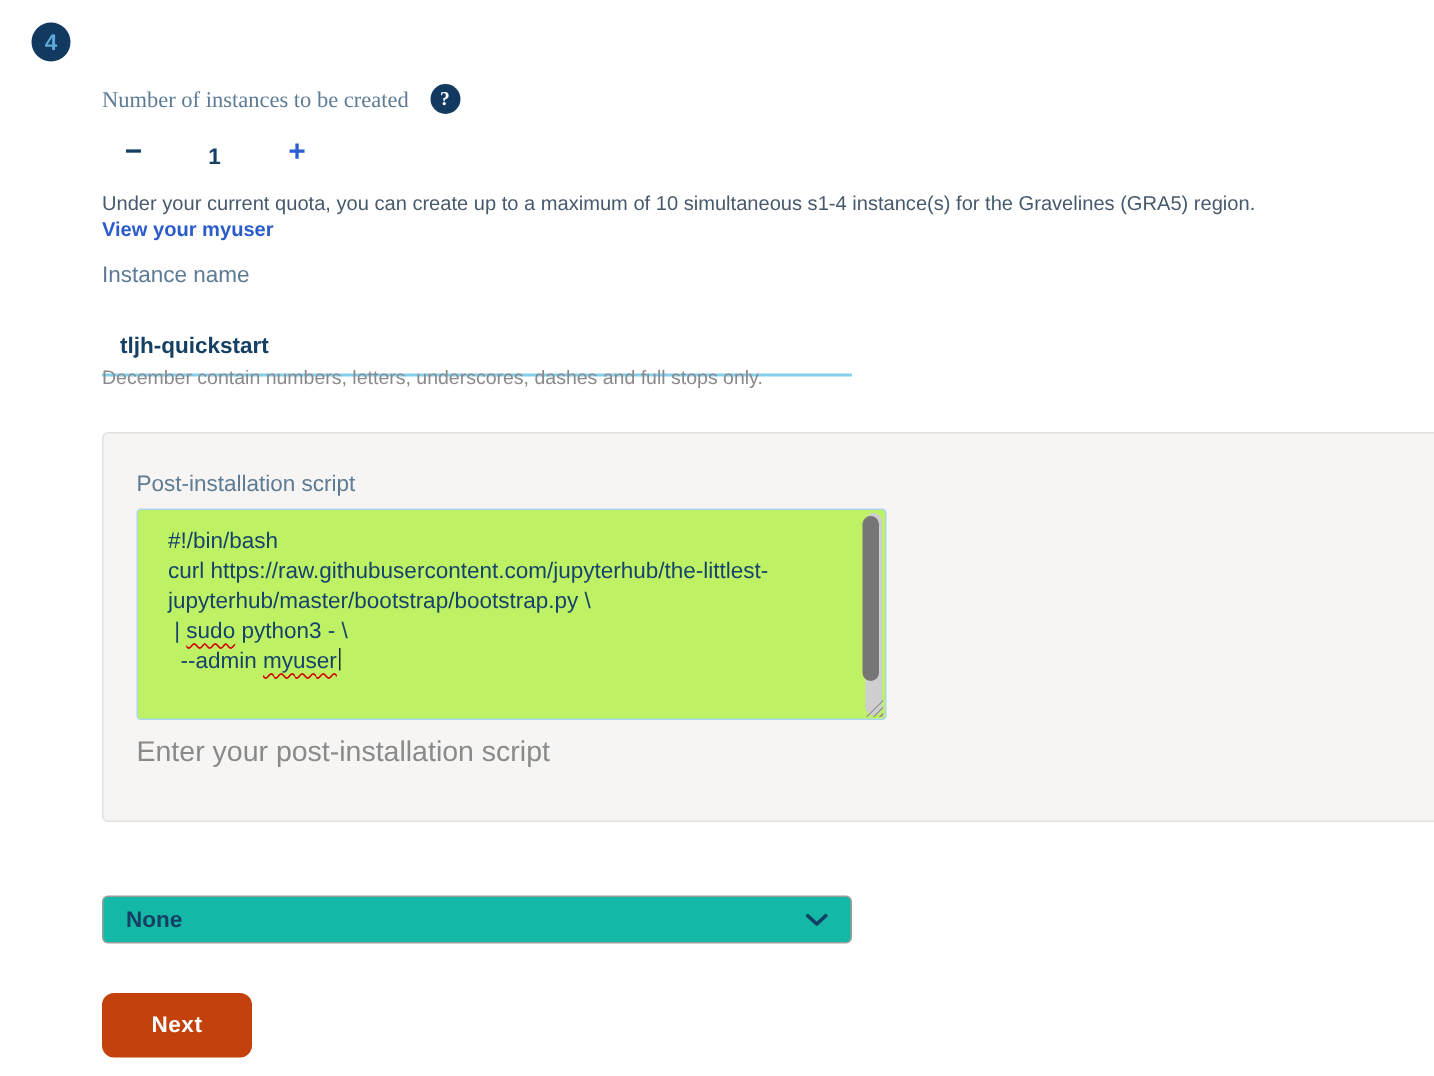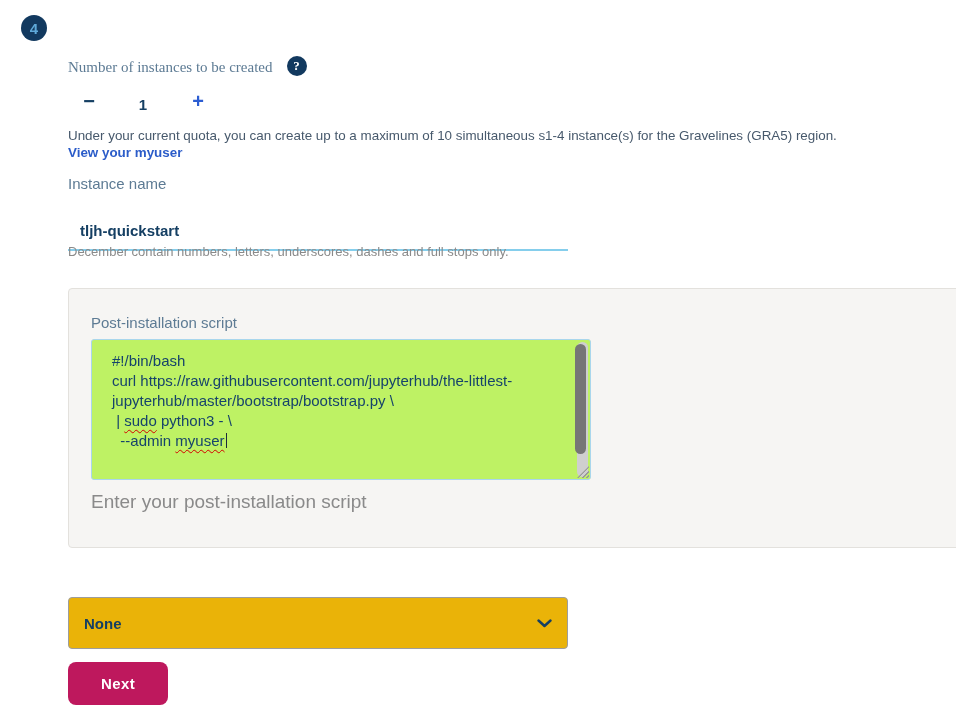--- a/index.html
+++ b/index.html
@@ -97,32 +97,32 @@
     position:absolute; right:1px; bottom:1px; width:12px; height:12px;
     background:repeating-linear-gradient(135deg, transparent 0 2px, #9a9a9a 2px 3.2px);
     clip-path:polygon(100% 0, 100% 100%, 0 100%);
     cursor:nwse-resize;
   }
   .script-helper { position:absolute; left:22px; top:202px; font-size:19px; color:#8a8a8a; }
 
   
   .pn-label { position:absolute; left:68px; top:569px; font-size:15px; color:#5d7b94; }
   .select {
-    position:absolute; left:68px; top:597px; width:500px; height:52px;
-    background:#eab308; border:1px solid #9d9d9d; border-radius:4px;
+    position:absolute; left:68px; top:597px; width:500px; height:32px;
+    background:#14b8a6; border:1px solid #9d9d9d; border-radius:4px;
     display:flex; align-items:center; justify-content:space-between;
     padding:0 15px; cursor:pointer;
   }
   .select-value { font-size:15px; font-weight:bold; color:#153f63; }
   .chevron { display:flex; align-items:center; }
 
   
   .next-btn {
     position:absolute; left:68px; top:662px; width:100px; height:43px;
-    background:#be185d; border:none; border-radius:8px;
+    background:#c2410c; border:none; border-radius:8px;
     color:#ffffff; font-family:"Liberation Sans", sans-serif;
     font-size:15px; font-weight:bold; letter-spacing:0.4px; cursor:pointer;
   }
 </style>
 </head>
 <body>
 
 <div class="page">
 
   <div class="step-badge">

